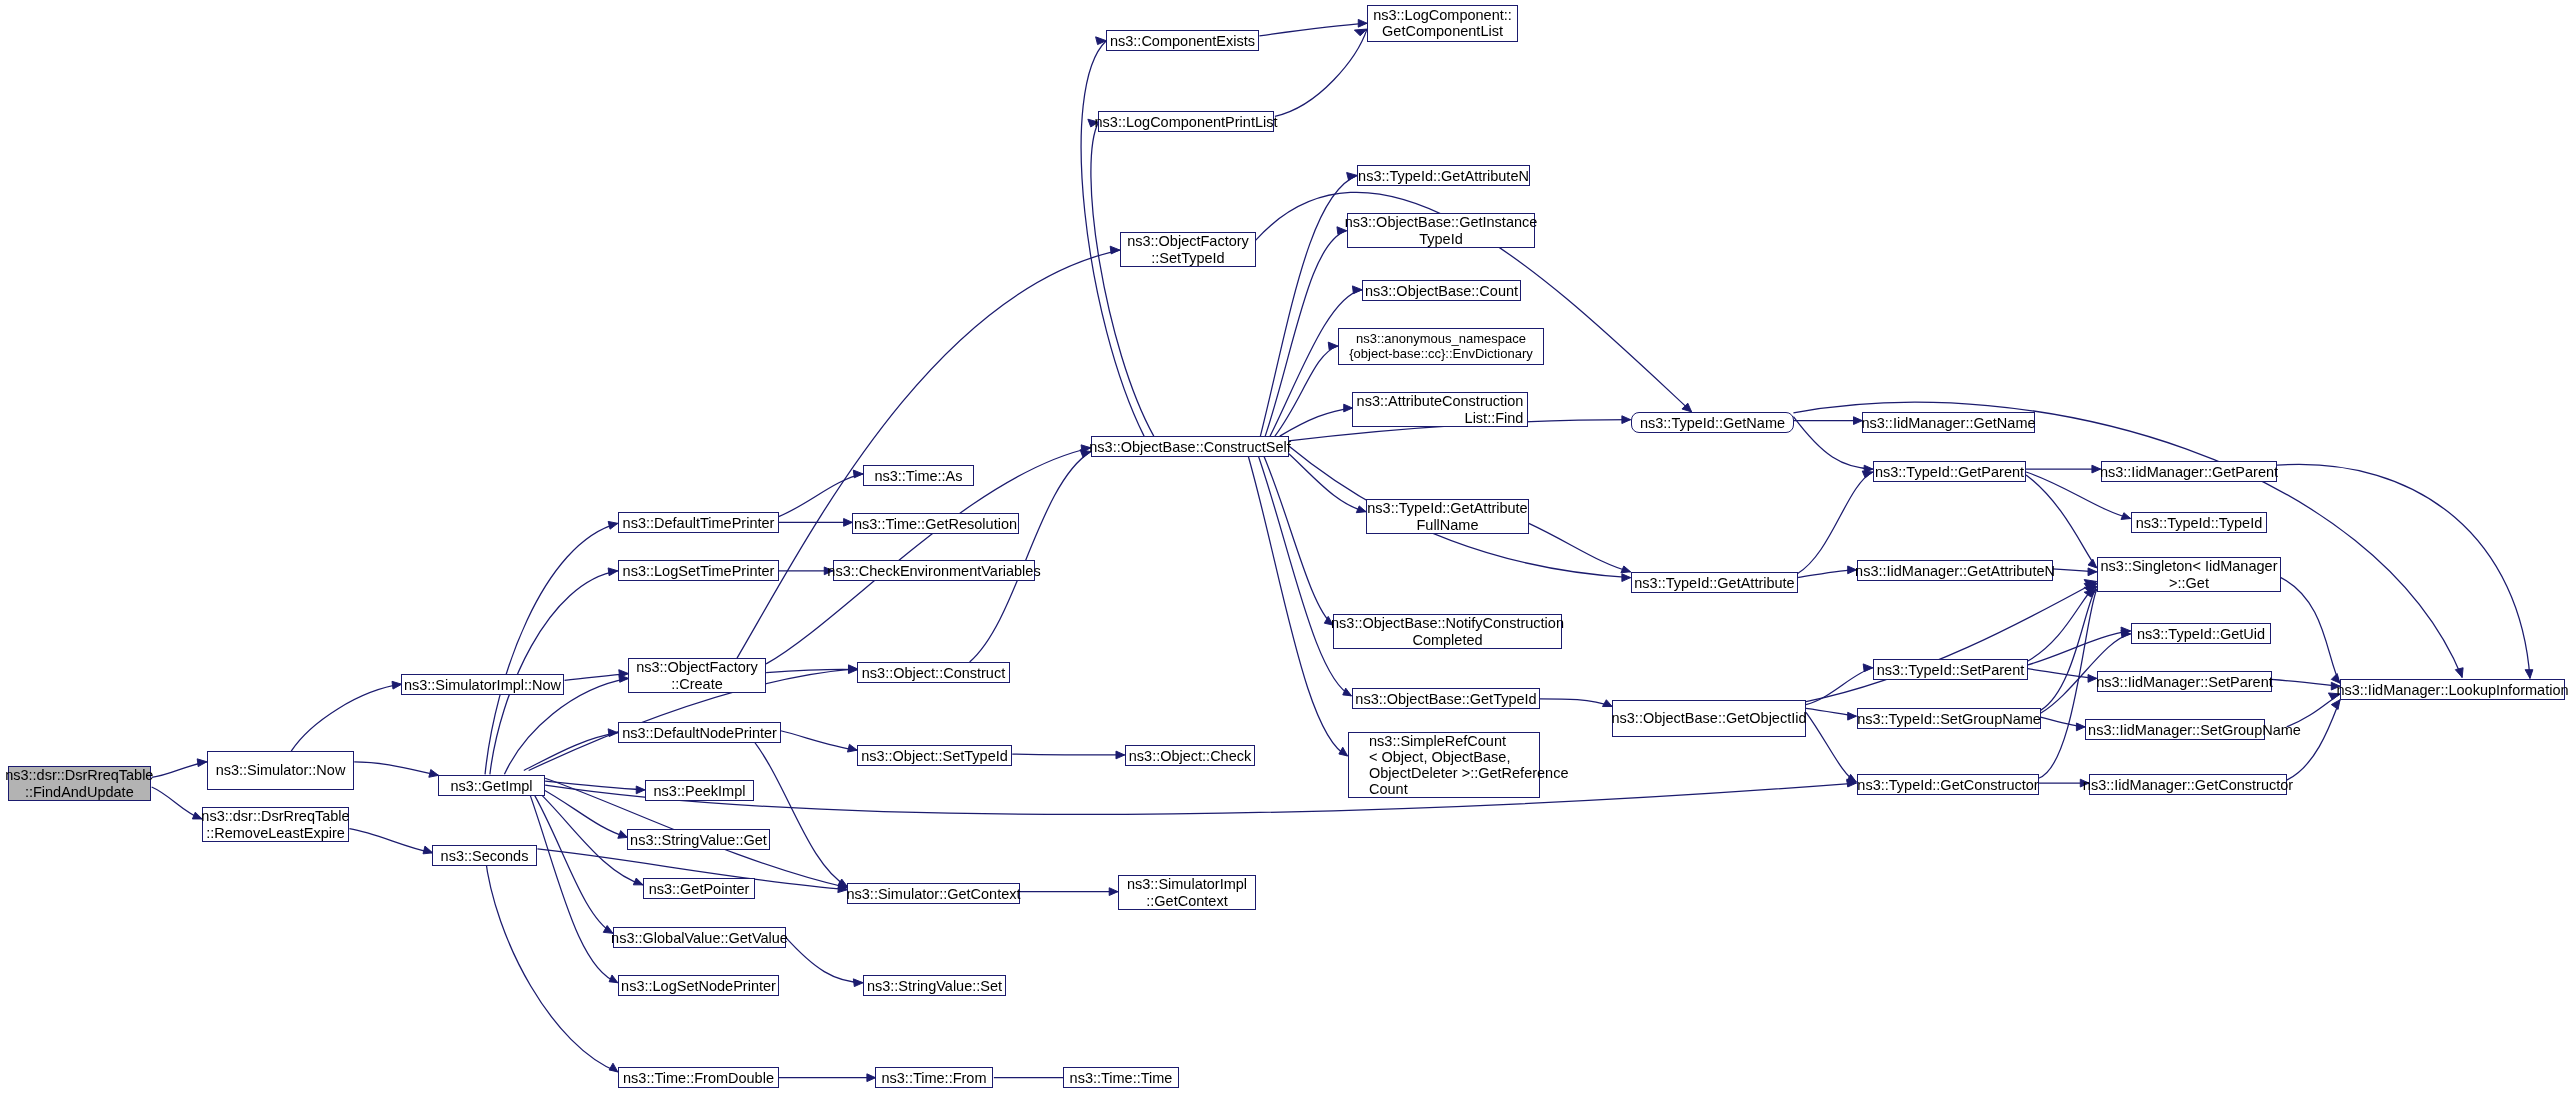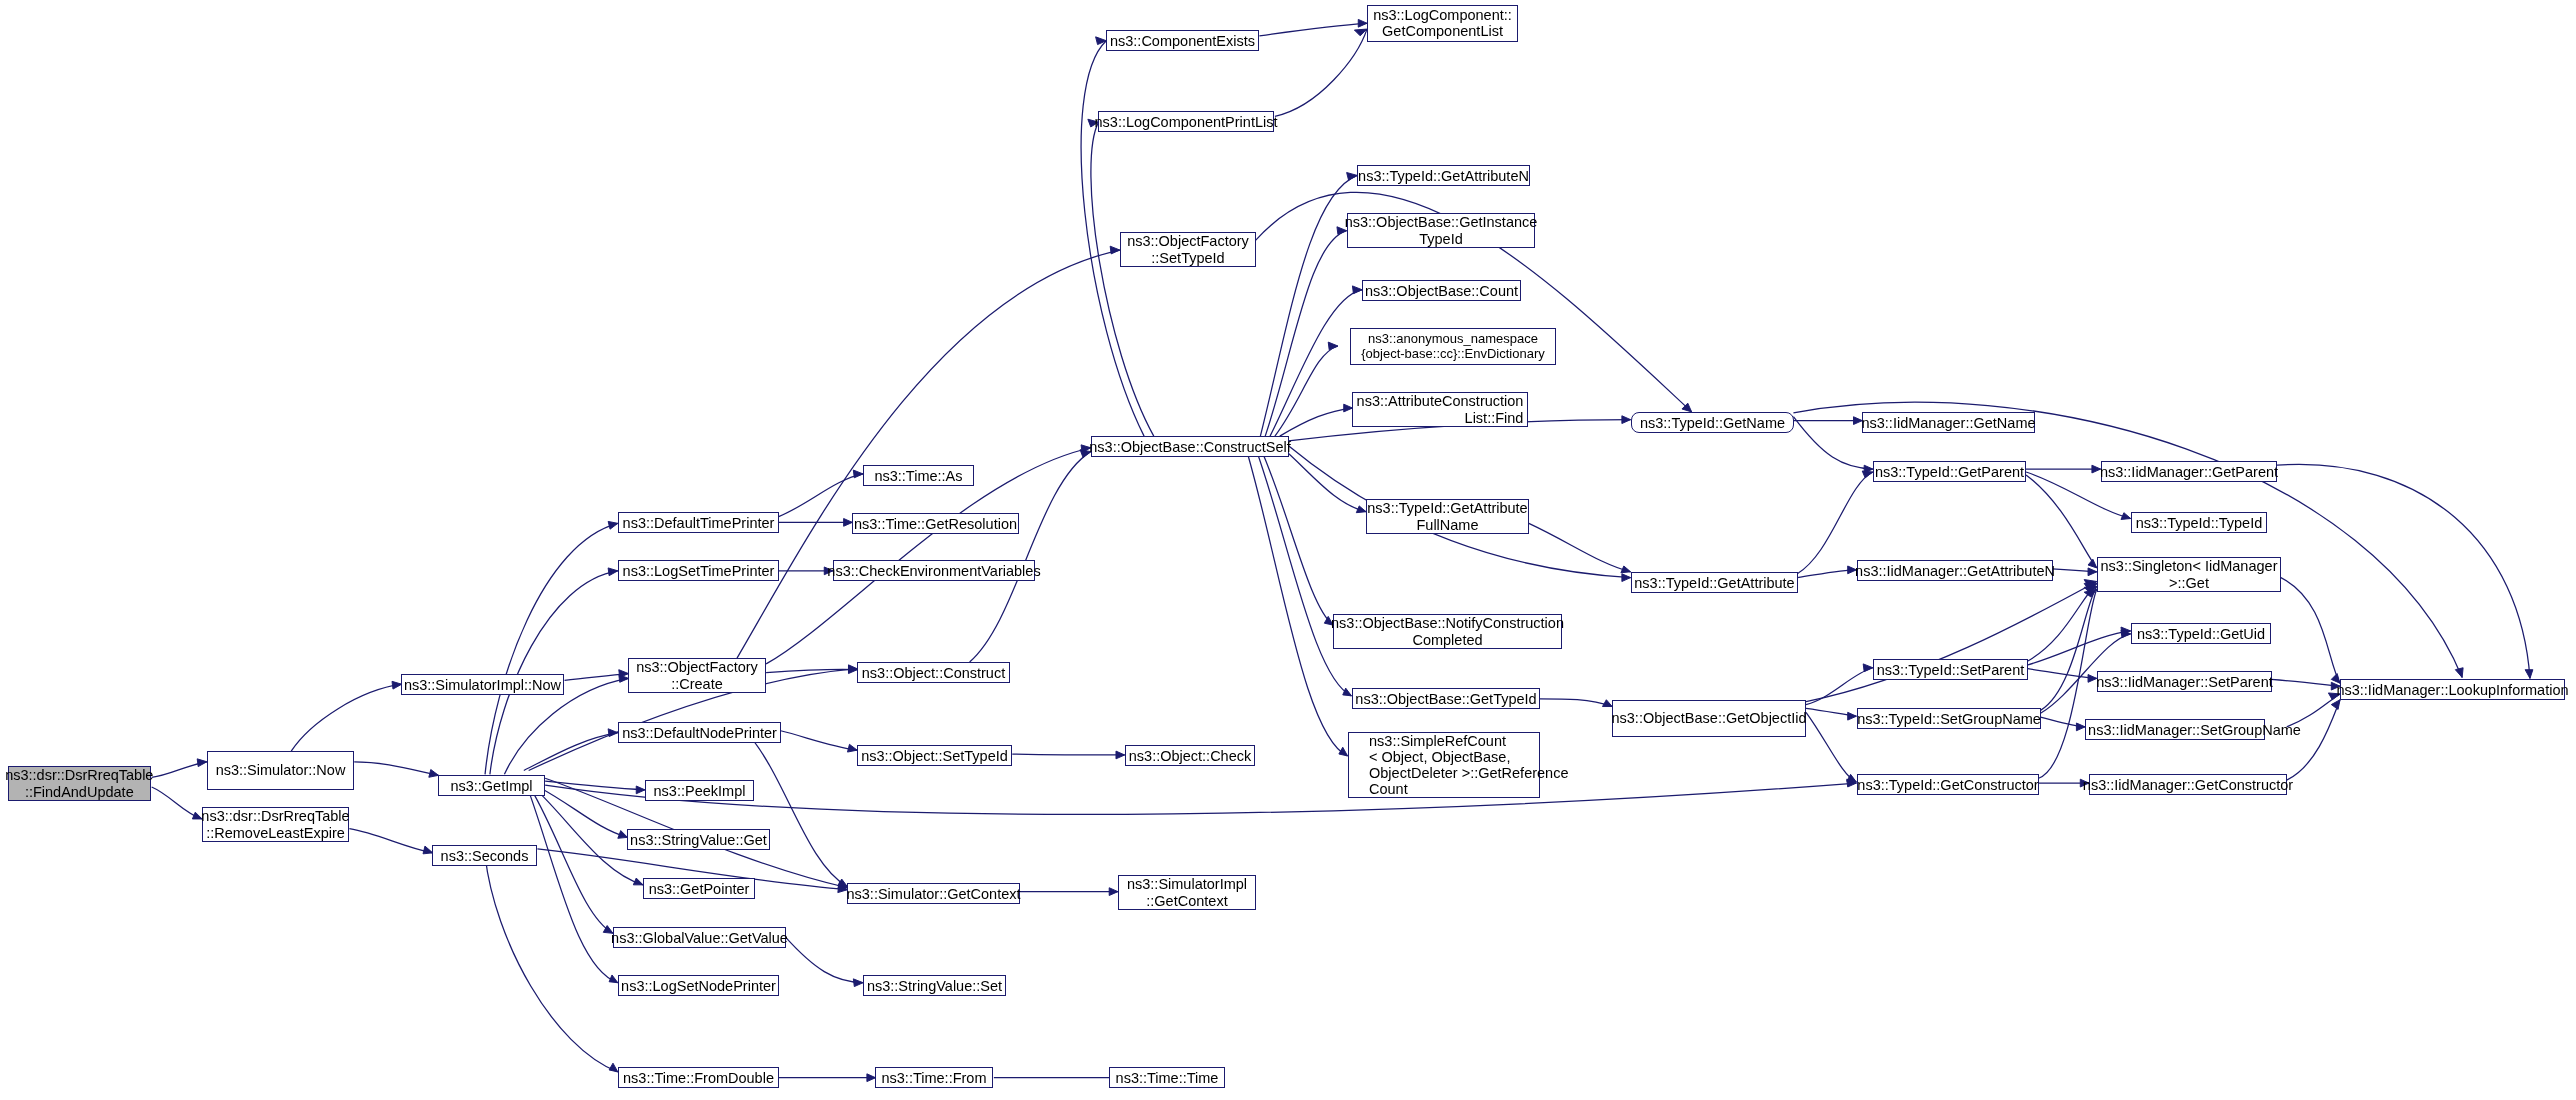--- a/index.html
+++ b/index.html
@@ -284,28 +284,28 @@
     <div class="node" style="left:863px;top:975px;width:143px;height:21.3px;">ns3::StringValue::Set</div>
     <div class="node" style="left:875px;top:1067px;width:118px;height:21.3px;">ns3::Time::From</div>
     <div class="node" style="left:1106px;top:30px;width:153px;height:21.3px;">ns3::ComponentExists</div>
     <div class="node" style="left:1098px;top:111px;width:176px;height:21.3px;">ns3::LogComponentPrintList</div>
     <div class="node" style="left:1120px;top:232px;width:136px;height:35px;">ns3::ObjectFactory
 ::SetTypeId</div>
     <div class="node" style="left:1091px;top:436px;width:198px;height:21.3px;">ns3::ObjectBase::ConstructSelf</div>
     <div class="node" style="left:1125px;top:745px;width:130px;height:21.3px;">ns3::Object::Check</div>
     <div class="node" style="left:1118px;top:875px;width:138px;height:35px;">ns3::SimulatorImpl
 ::GetContext</div>
-    <div class="node" style="left:1109px;top:1067px;width:116px;height:21.3px;">ns3::Time::Time</div>
+    <div class="node" style="left:1063px;top:1067px;width:116px;height:21.3px;">ns3::Time::Time</div>
     <div class="node" style="left:1367px;top:4.8px;width:151px;height:37px;">ns3::LogComponent::
 GetComponentList</div>
     <div class="node" style="left:1357px;top:165px;width:173px;height:21.3px;">ns3::TypeId::GetAttributeN</div>
     <div class="node" style="left:1347px;top:213px;width:188px;height:35px;">ns3::ObjectBase::GetInstance
 TypeId</div>
     <div class="node" style="left:1362px;top:280px;width:159px;height:21.3px;">ns3::ObjectBase::Count</div>
-    <div class="node" style="left:1338px;top:328px;width:206px;height:37px;font-size:13px;margin-left:12px;">ns3::anonymous_namespace
+    <div class="node" style="left:1338px;top:328px;width:206px;height:37px;font-size:13px;">ns3::anonymous_namespace
 {object-base::cc}::EnvDictionary</div>
     <div class="node" style="left:1352px;top:392px;width:176px;height:35px;text-align:right;">ns3::AttributeConstruction
 List::Find</div>
     <div class="node" style="left:1366px;top:499px;width:163px;height:35px;">ns3::TypeId::GetAttribute
 FullName</div>
     <div class="node" style="left:1333px;top:614px;width:229px;height:35px;">ns3::ObjectBase::NotifyConstruction
 Completed</div>
     <div class="node" style="left:1352px;top:688px;width:188px;height:21.3px;">ns3::ObjectBase::GetTypeId</div>
     <div class="node" style="left:1348px;top:732px;width:192px;height:66px;text-align:left;justify-content:flex-start;padding-left:20px;">ns3::SimpleRefCount
 &lt; Object, ObjectBase,

